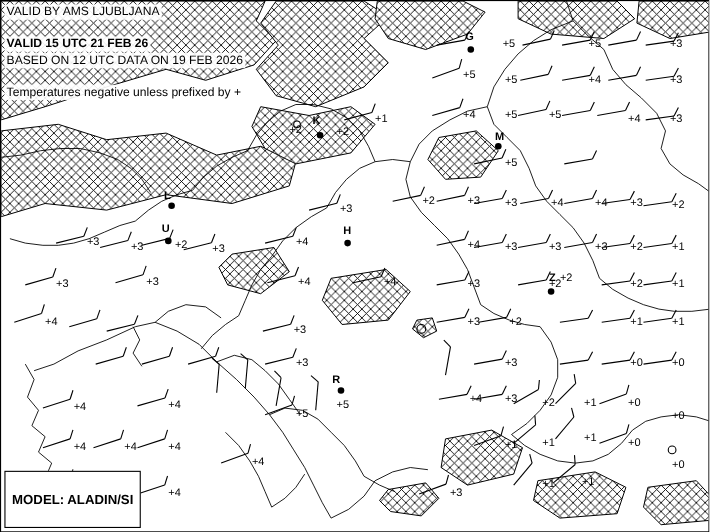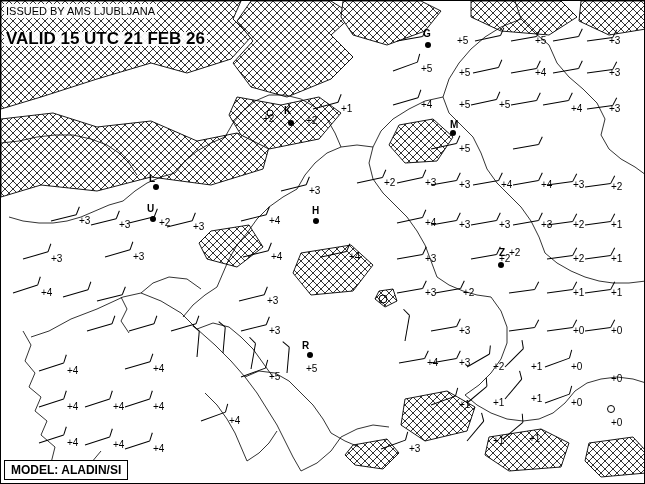--- a/index.html
+++ b/index.html
@@ -1,22 +1,22 @@
 <!DOCTYPE html>
 <html><head>
 <meta charset="utf-8">
 <style>
   html,body{margin:0;padding:0;background:#ffffff;}
   body{width:645px;height:484px;font-family:"Liberation Sans",sans-serif;}
   #stage{position:relative;width:645px;height:484px;overflow:hidden;background:#fff;border:1px solid #000;box-sizing:border-box;}
   #mapsvg{position:absolute;left:0;top:0;width:645px;height:484px;}
   .hdr{position:absolute;left:3px;top:2px;z-index:20;line-height:14px;}
   .hdr div{white-space:nowrap;font-size:11px;color:#000;background:rgba(255,255,255,0.92);display:inline-block;padding:0 2px;}
-  .hdr div.b{font-weight:bold;font-size:17px;}
-  .modelbox{position:absolute;left:3px;bottom:3px;z-index:20;background:#fff;border:1px solid #000;padding:2px 6px;font-size:12px;font-weight:bold;}
+  .hdr div.b{font-weight:bold;font-size:11px;}
+  .modelbox{position:absolute;left:3px;bottom:3px;z-index:20;background:#fff;border:1px solid #000;padding:18px 6px;font-size:12px;font-weight:bold;}
   .lbl{position:absolute;z-index:15;font-size:10px;color:#000;background:rgba(255,255,255,0.0);white-space:nowrap;}
   .citylbl{position:absolute;z-index:16;font-size:10px;font-weight:bold;color:#000;}
 </style>
 </head>
 <body>
 
 <div id="stage">
 
   <svg id="mapsvg" viewBox="0 0 645 484">
     <defs>
@@ -376,25 +376,26 @@
       <circle cx="452" cy="132" r="3"></circle>
       <circle cx="155" cy="186" r="3"></circle>
       <circle cx="152" cy="218" r="3"></circle>
       <circle cx="315" cy="220" r="3"></circle>
       <circle cx="500" cy="264" r="3"></circle>
       <circle cx="309" cy="354" r="3"></circle>
     </g>
   </svg>
 
   <div class="hdr">
-    <div>ISSUED BY AMS LJUBLJANA</div><br>
+    <div>VALID BY AMS LJUBLJANA</div><br>
     <br>
     <div class="b">VALID 15 UTC 21 FEB 26</div><br>
+    <div>BASED ON 12 UTC DATA ON 19 FEB 2026</div><br>
     <br>
-    <br>
+    <div>Temperatures negative unless prefixed by +</div>
   </div>
 
   <div class="modelbox">MODEL: ALADIN/SI</div>
 
   <div class="citylbl" style="left:422px;top:27px">G</div>
   <div class="citylbl" style="left:283px;top:104px">K</div>
   <div class="citylbl" style="left:449px;top:118px">M</div>
   <div class="citylbl" style="left:148px;top:172px">L</div>
   <div class="citylbl" style="left:146px;top:202px">U</div>
   <div class="citylbl" style="left:311px;top:204px">H</div>

